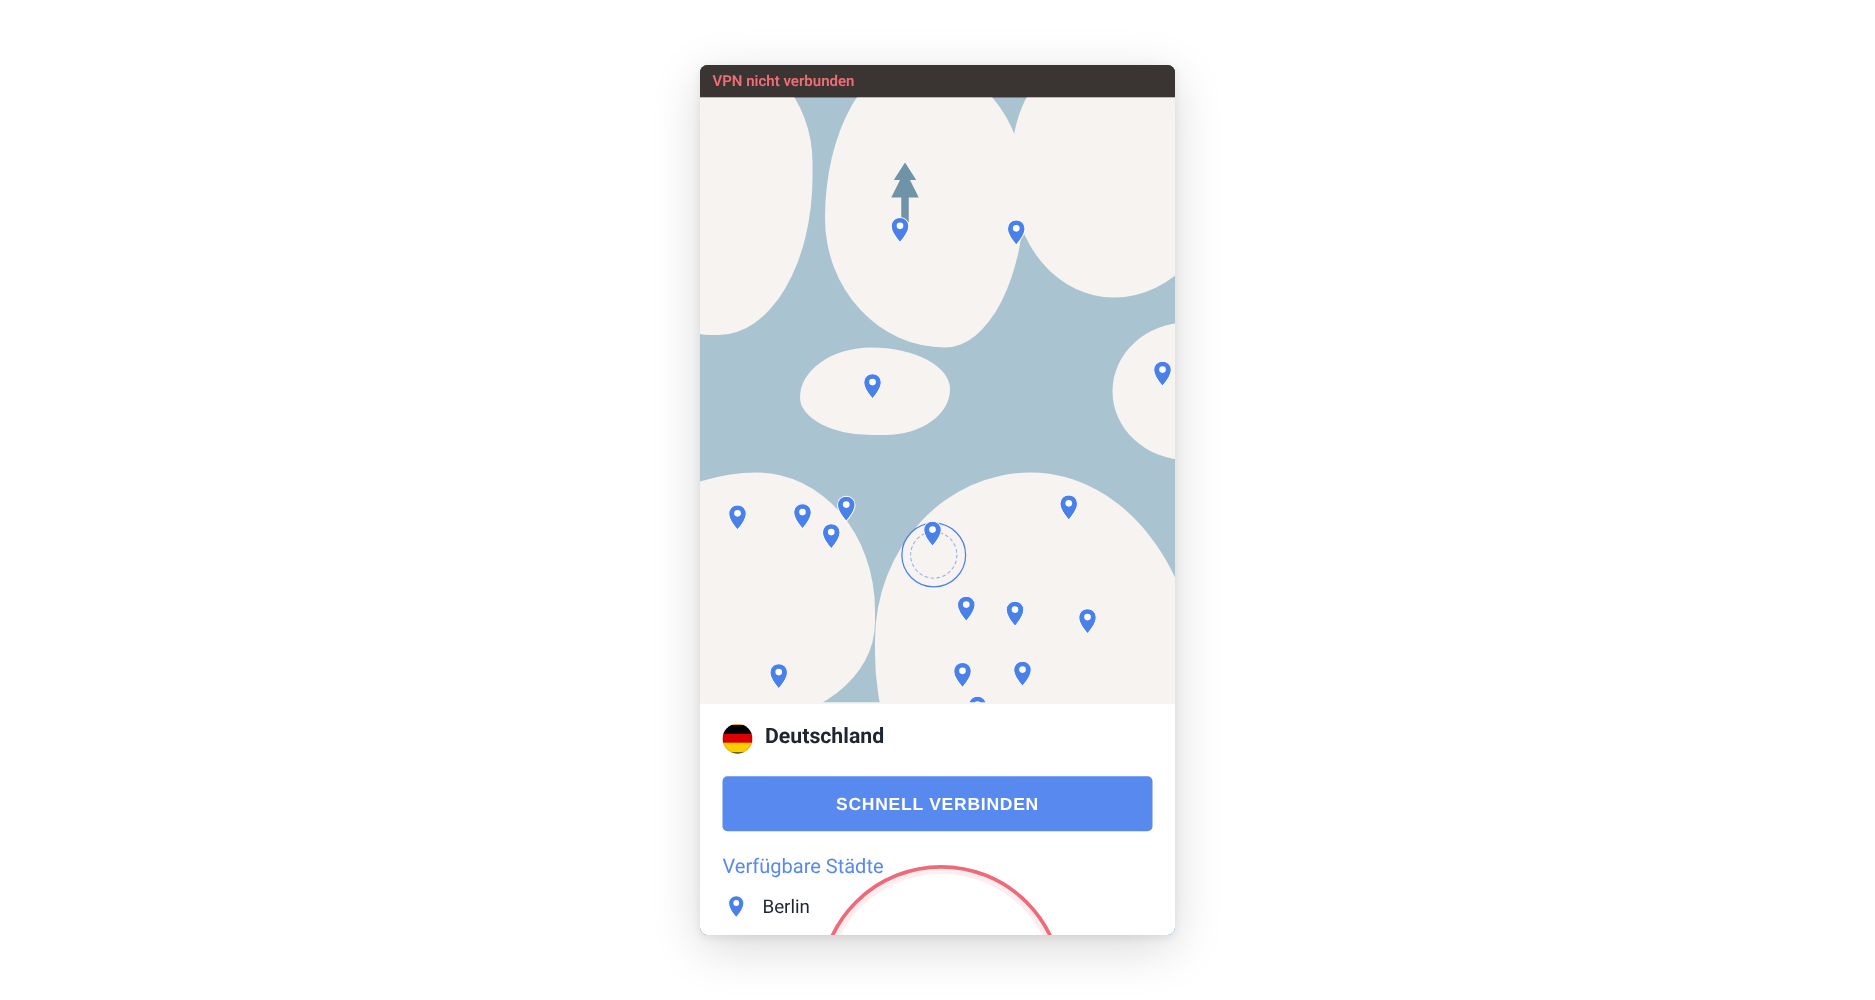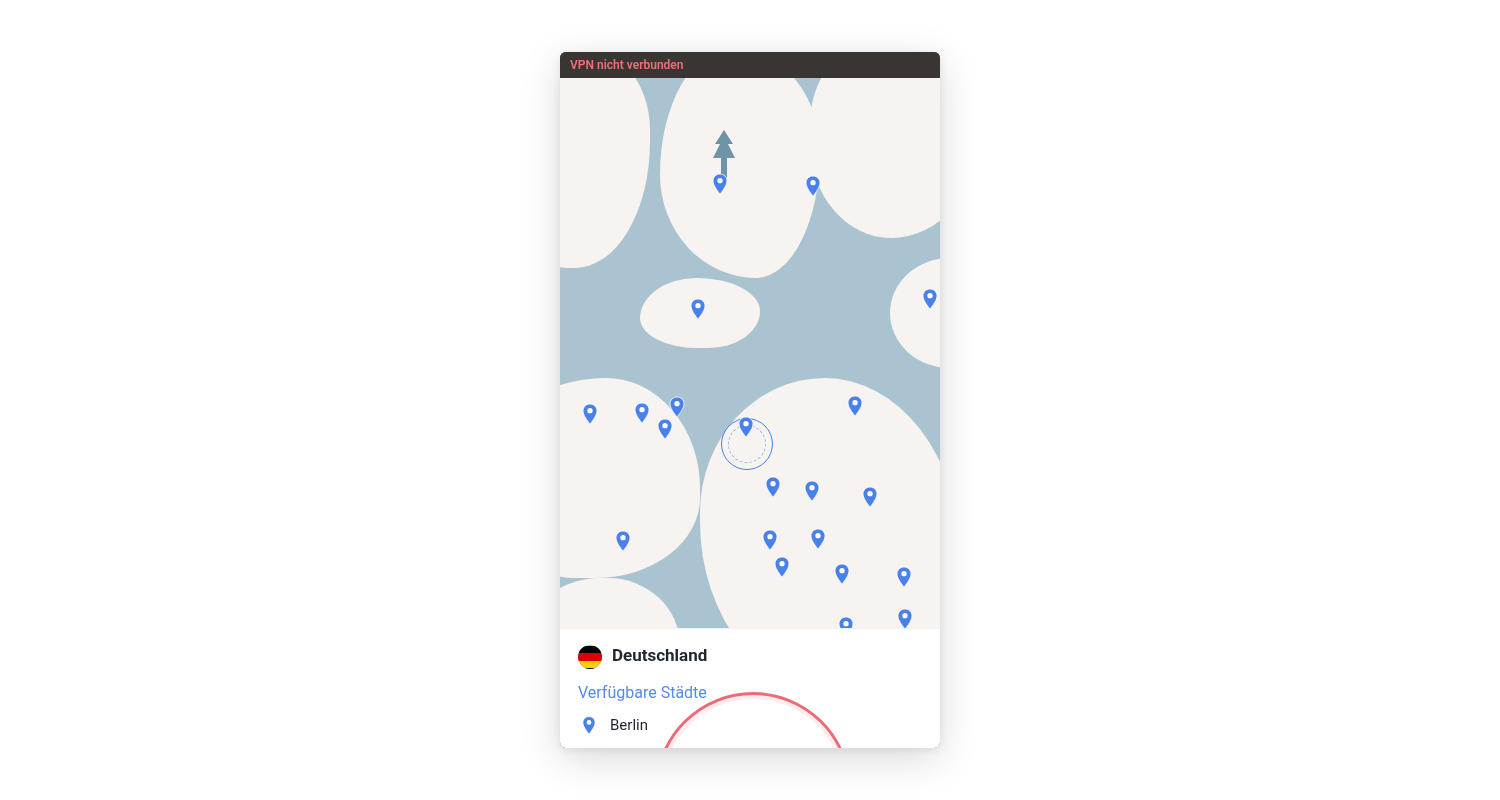--- a/index.html
+++ b/index.html
@@ -193,20 +193,21 @@
             </svg>
           </div>
         </div>
     </div>
 
     <div class="panel">
       <div class="row-country">
         <div class="flag"></div>
         <div class="country">Deutschland</div>
       </div>
+      <button class="connect">SCHNELL VERBINDEN</button>
       <div class="subhead">Verfügbare Städte</div>
       <div class="city-row">
         <span class="dot">
           <svg viewBox="0 0 24 32">
               <path fill="#4a80ea" stroke="#fff" stroke-width="1.5" d="M12 1C6 1 1.5 5.5 1.5 11.5 1.5 19 12 31 12 31s10.5-12 10.5-19.5C22.5 5.5 18 1 12 1Z"></path>
               <circle class="hole" cx="12" cy="11" r="4" fill="#fff"></circle>
             </svg>
         </span>
         <span class="city">Berlin</span>
       </div>

